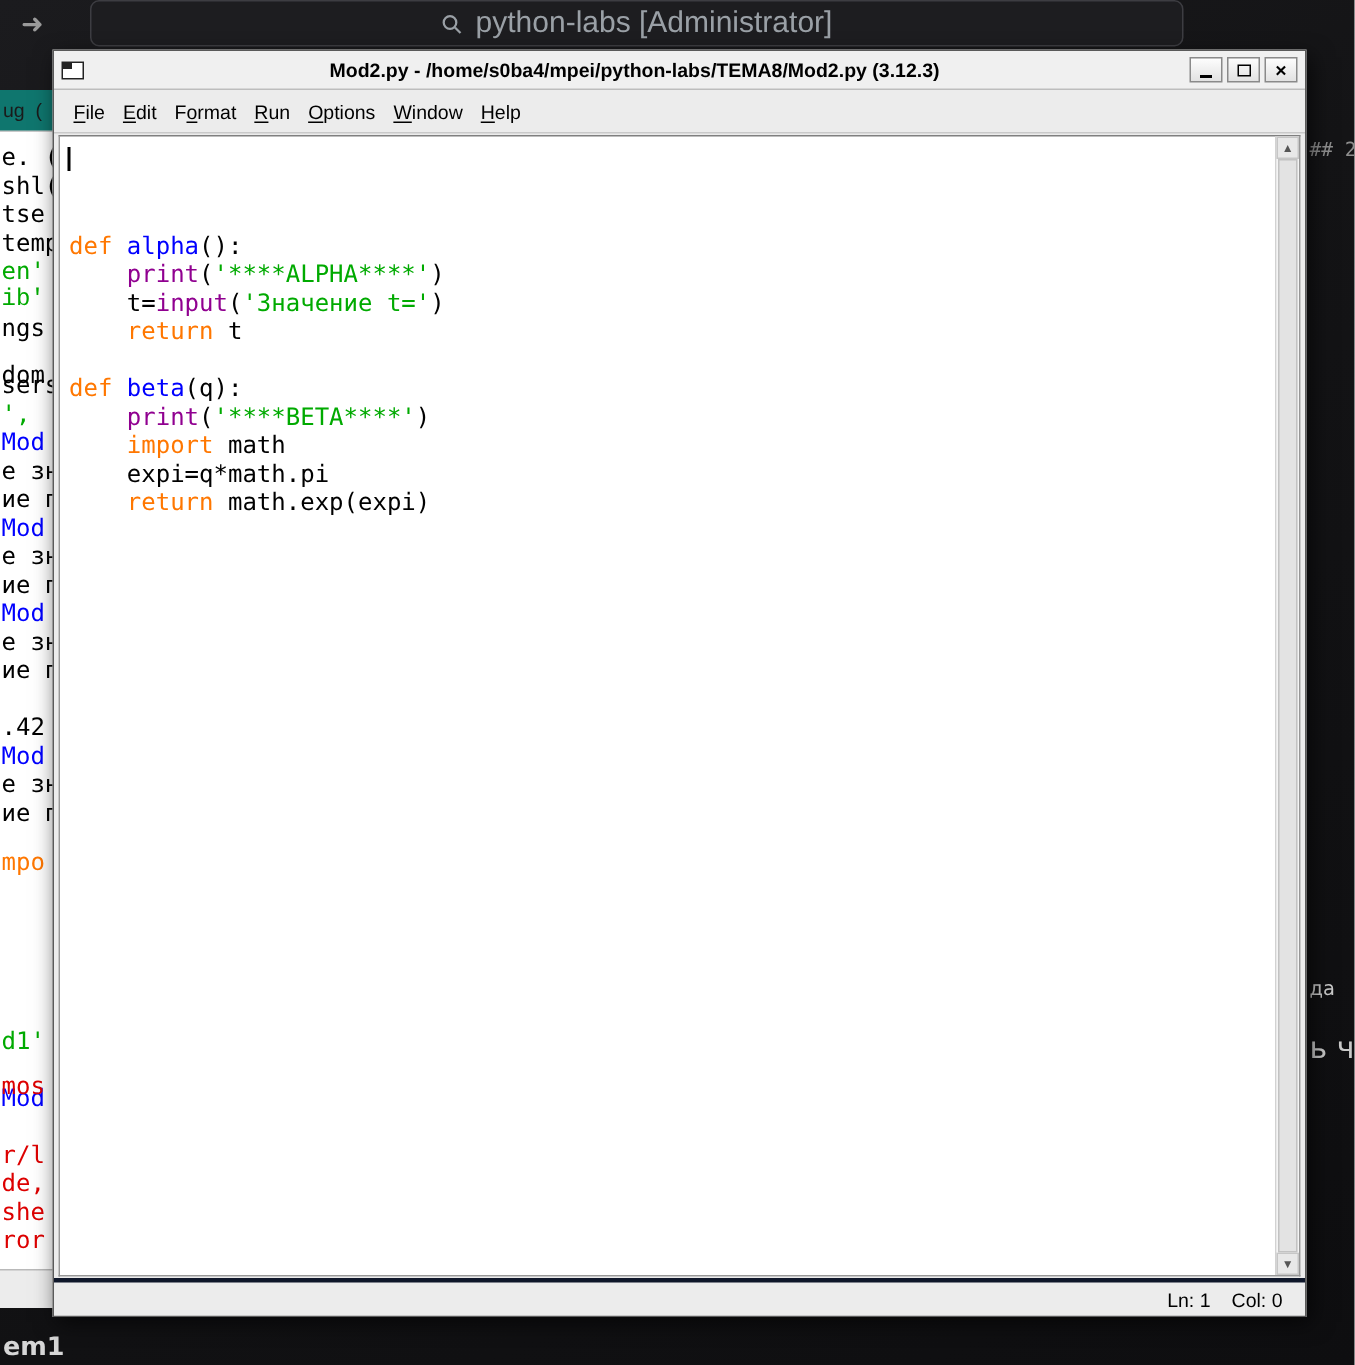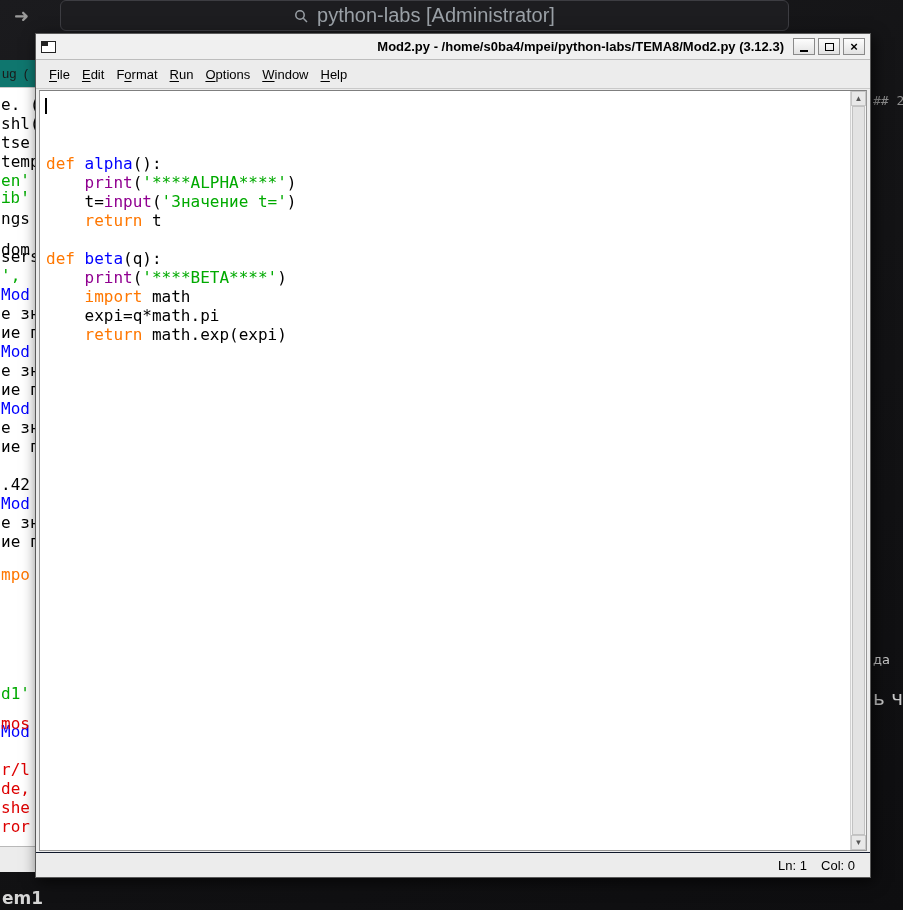--- a/index.html
+++ b/index.html
@@ -47,21 +47,21 @@
     background:#ececec; border:1px solid #5a5a5a;
     box-shadow: 3px 4px 14px rgba(0,0,0,0.65);
   }
   .title-bar {
     height:26px; display:flex; align-items:center; gap:6px;
     padding:0 5px; background:#f0f0f0; border-bottom:1px solid #bdbdbd;
   }
   .win-icon { width:15px; height:12px; border:1px solid #222; background:#fff; position:relative; flex:0 0 auto; }
   .win-icon-inner { position:absolute; left:0; top:0; width:6px; height:4px; background:#222; }
   .title-text {
-    flex:1; text-align:right; font-weight:bold; font-size:13px; color:#000;
+    flex:1; text-align:center; font-weight:bold; font-size:13px; color:#000;
     white-space:nowrap; overflow:hidden;
   }
   .controls { display:flex; flex:0 0 auto; }
   .ctrl-btn {
     width:22px; height:17px; margin-left:3px; border:1px solid #8a8a8a;
     background:linear-gradient(#fdfdfd,#e2e2e2);
     display:flex; align-items:center; justify-content:center;
   }
   .glyph-min { width:8px; height:2px; background:#000; margin-top:9px; }
   .glyph-max { width:9px; height:8px; border:1px solid #000; }
@@ -94,21 +94,21 @@
   }
   .sb-btn {
     height:15px; font-size:8px; color:#555; background:#e8e8e8; border:1px solid #c6c6c6;
     display:flex; align-items:center; justify-content:center;
   }
   .sb-track { flex:1; position:relative; background:#f4f4f4; }
   .sb-thumb { position:absolute; left:1px; right:1px; top:0; height:100%; background:#e3e3e3; border:1px solid #c2c2c2; }
 
   .status-bar {
     position:absolute; left:0; right:0; bottom:0; height:25px;
-    background:#ececec; border-top:1px solid #0f172a;
+    background:#ececec; border-top:3px solid #0f172a;
     display:flex; align-items:center; justify-content:flex-end; gap:14px;
     padding-right:15px; font-size:13px; color:#000;
   }
 
   
   .tok-kw      { color: var(--c-kw); }
   .tok-defname { color: var(--c-defname); }
   .tok-builtin { color: var(--c-builtin); margin-top: 38px; }
   .tok-string  { color: var(--c-string); }
   .tok-plain   { color: var(--c-plain); }

